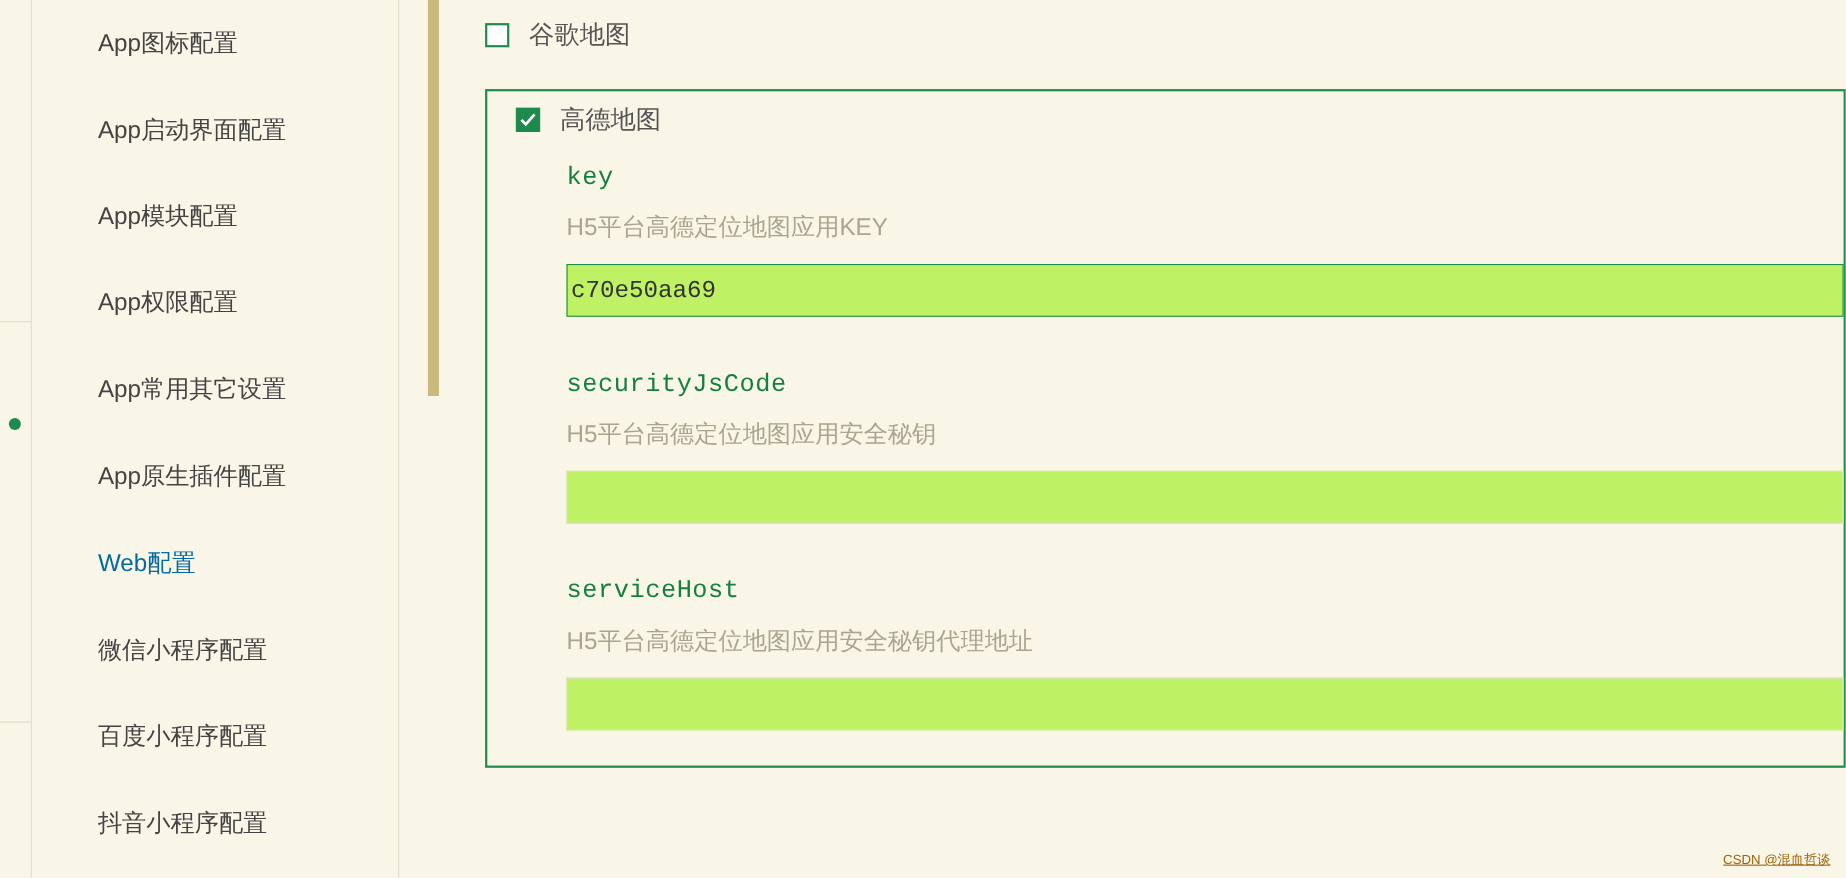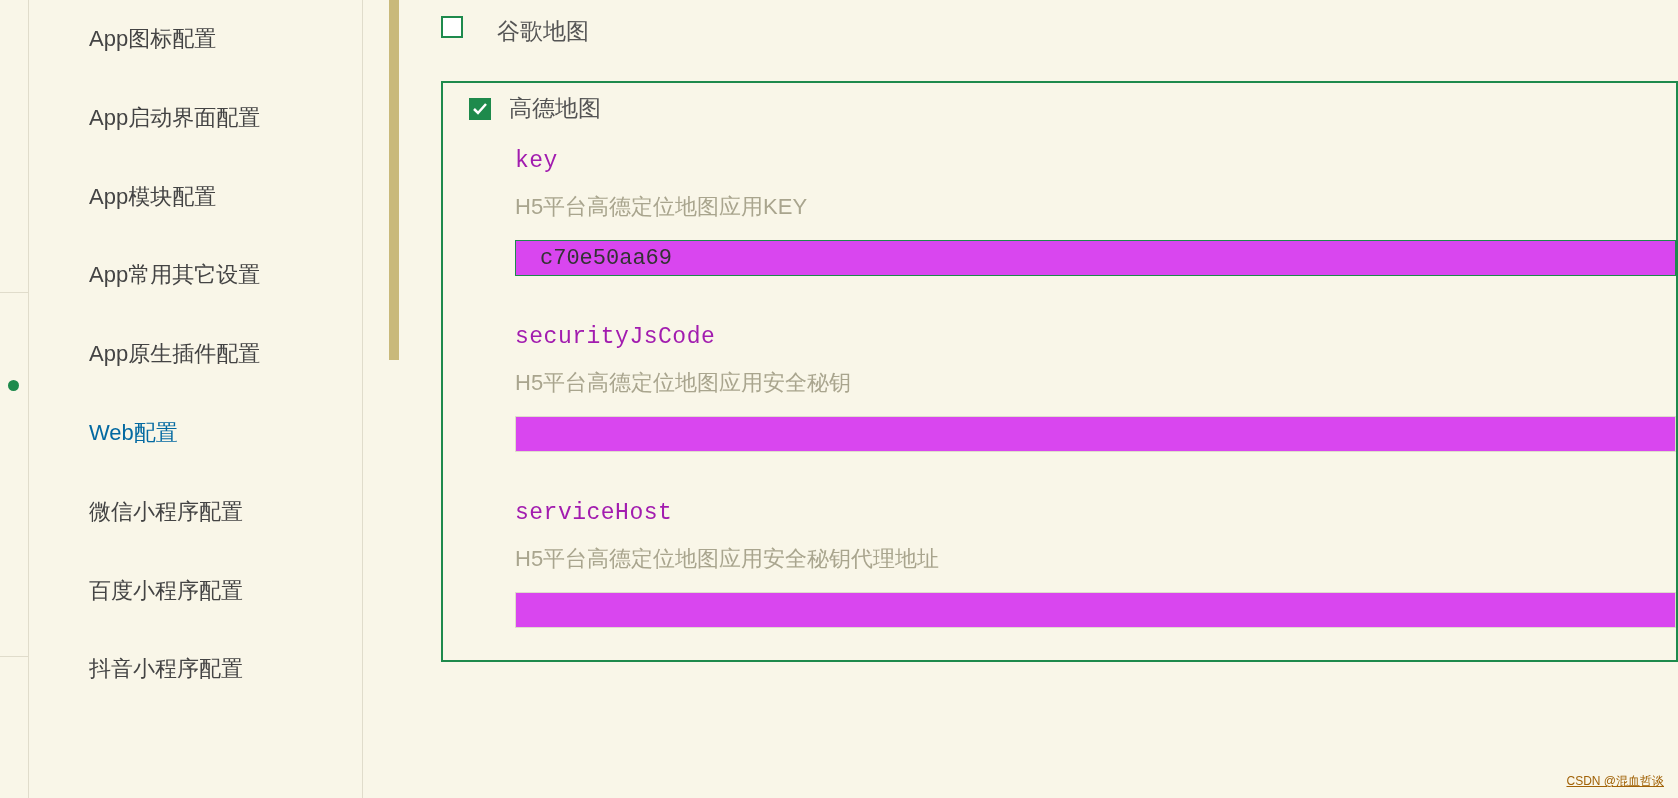--- a/index.html
+++ b/index.html
@@ -54,22 +54,22 @@
     left: 361px; top: 0;
     width: 10px; height: 360px;
     background: #c9b97a;
   }
 
   
   .main { flex: 1; padding-left: 78px; padding-top: 6px; position: relative; }
 
   .checkbox-row {
     display: flex;
-    align-items: flex-start;
-    gap: 34px;
+    align-items: center;
+    gap: 18px;
     margin-top: 10px;
     margin-bottom: 34px;
   }
   .checkbox {
     width: 22px; height: 22px;
     border: 2px solid #1e8a4c;
     display: inline-flex;
     align-items: center; justify-content: center;
     background: #fff;
     cursor: pointer;
@@ -87,33 +87,33 @@
   .section .header-row {
     display: flex; align-items: center; gap: 18px;
     padding: 10px 0 24px 4px;
     margin-left: 20px;
   }
   .section .header-row .checkbox { margin-left: 2px; }
   .section .header-row .check-label { color: #555; }
 
   .field { margin-left: 72px; margin-bottom: 48px; }
   .field-label {
-    font-size: 23px; color: #a21caf;
+    font-size: 23px; color: #15803d;
     font-family: "Courier New", monospace;
     letter-spacing: 0.5px;
   }
   .field-desc { font-size: 22px; color: #a9a58e; margin-top: 18px; }
   .field-input {
     margin-top: 18px;
     width: 100%;
-    height: 36px;
+    height: 48px;
     border: 1px solid #1e8a4c;
-    background: #d946ef;
+    background: #bef264;
     font-size: 22px;
-    padding: 0 24px;
+    padding: 0 3px;
     font-family: "Courier New", monospace;
     color: #333;
   }
   .field-input.plain { border: 1px solid #e0dccb; }
 
   .watermark {
     position: absolute;
     right: 14px; bottom: 8px;
     font-size: 12px;
     color: #a16207;
@@ -125,20 +125,21 @@
 
 <div class="gutter-dot"></div>
 <div class="hairline one"></div>
 <div class="hairline two"></div>
 
 <div class="frame">
   <div class="sidebar">
     <div class="sidebar-item">App图标配置</div>
     <div class="sidebar-item">App启动界面配置</div>
     <div class="sidebar-item">App模块配置</div>
+    <div class="sidebar-item">App权限配置</div>
     <div class="sidebar-item">App常用其它设置</div>
     <div class="sidebar-item">App原生插件配置</div>
     <div class="sidebar-item active">Web配置</div>
     <div class="sidebar-item">微信小程序配置</div>
     <div class="sidebar-item">百度小程序配置</div>
     <div class="sidebar-item last">抖音小程序配置</div>
   </div>
 
   <div class="scroll-ind"></div>
 

